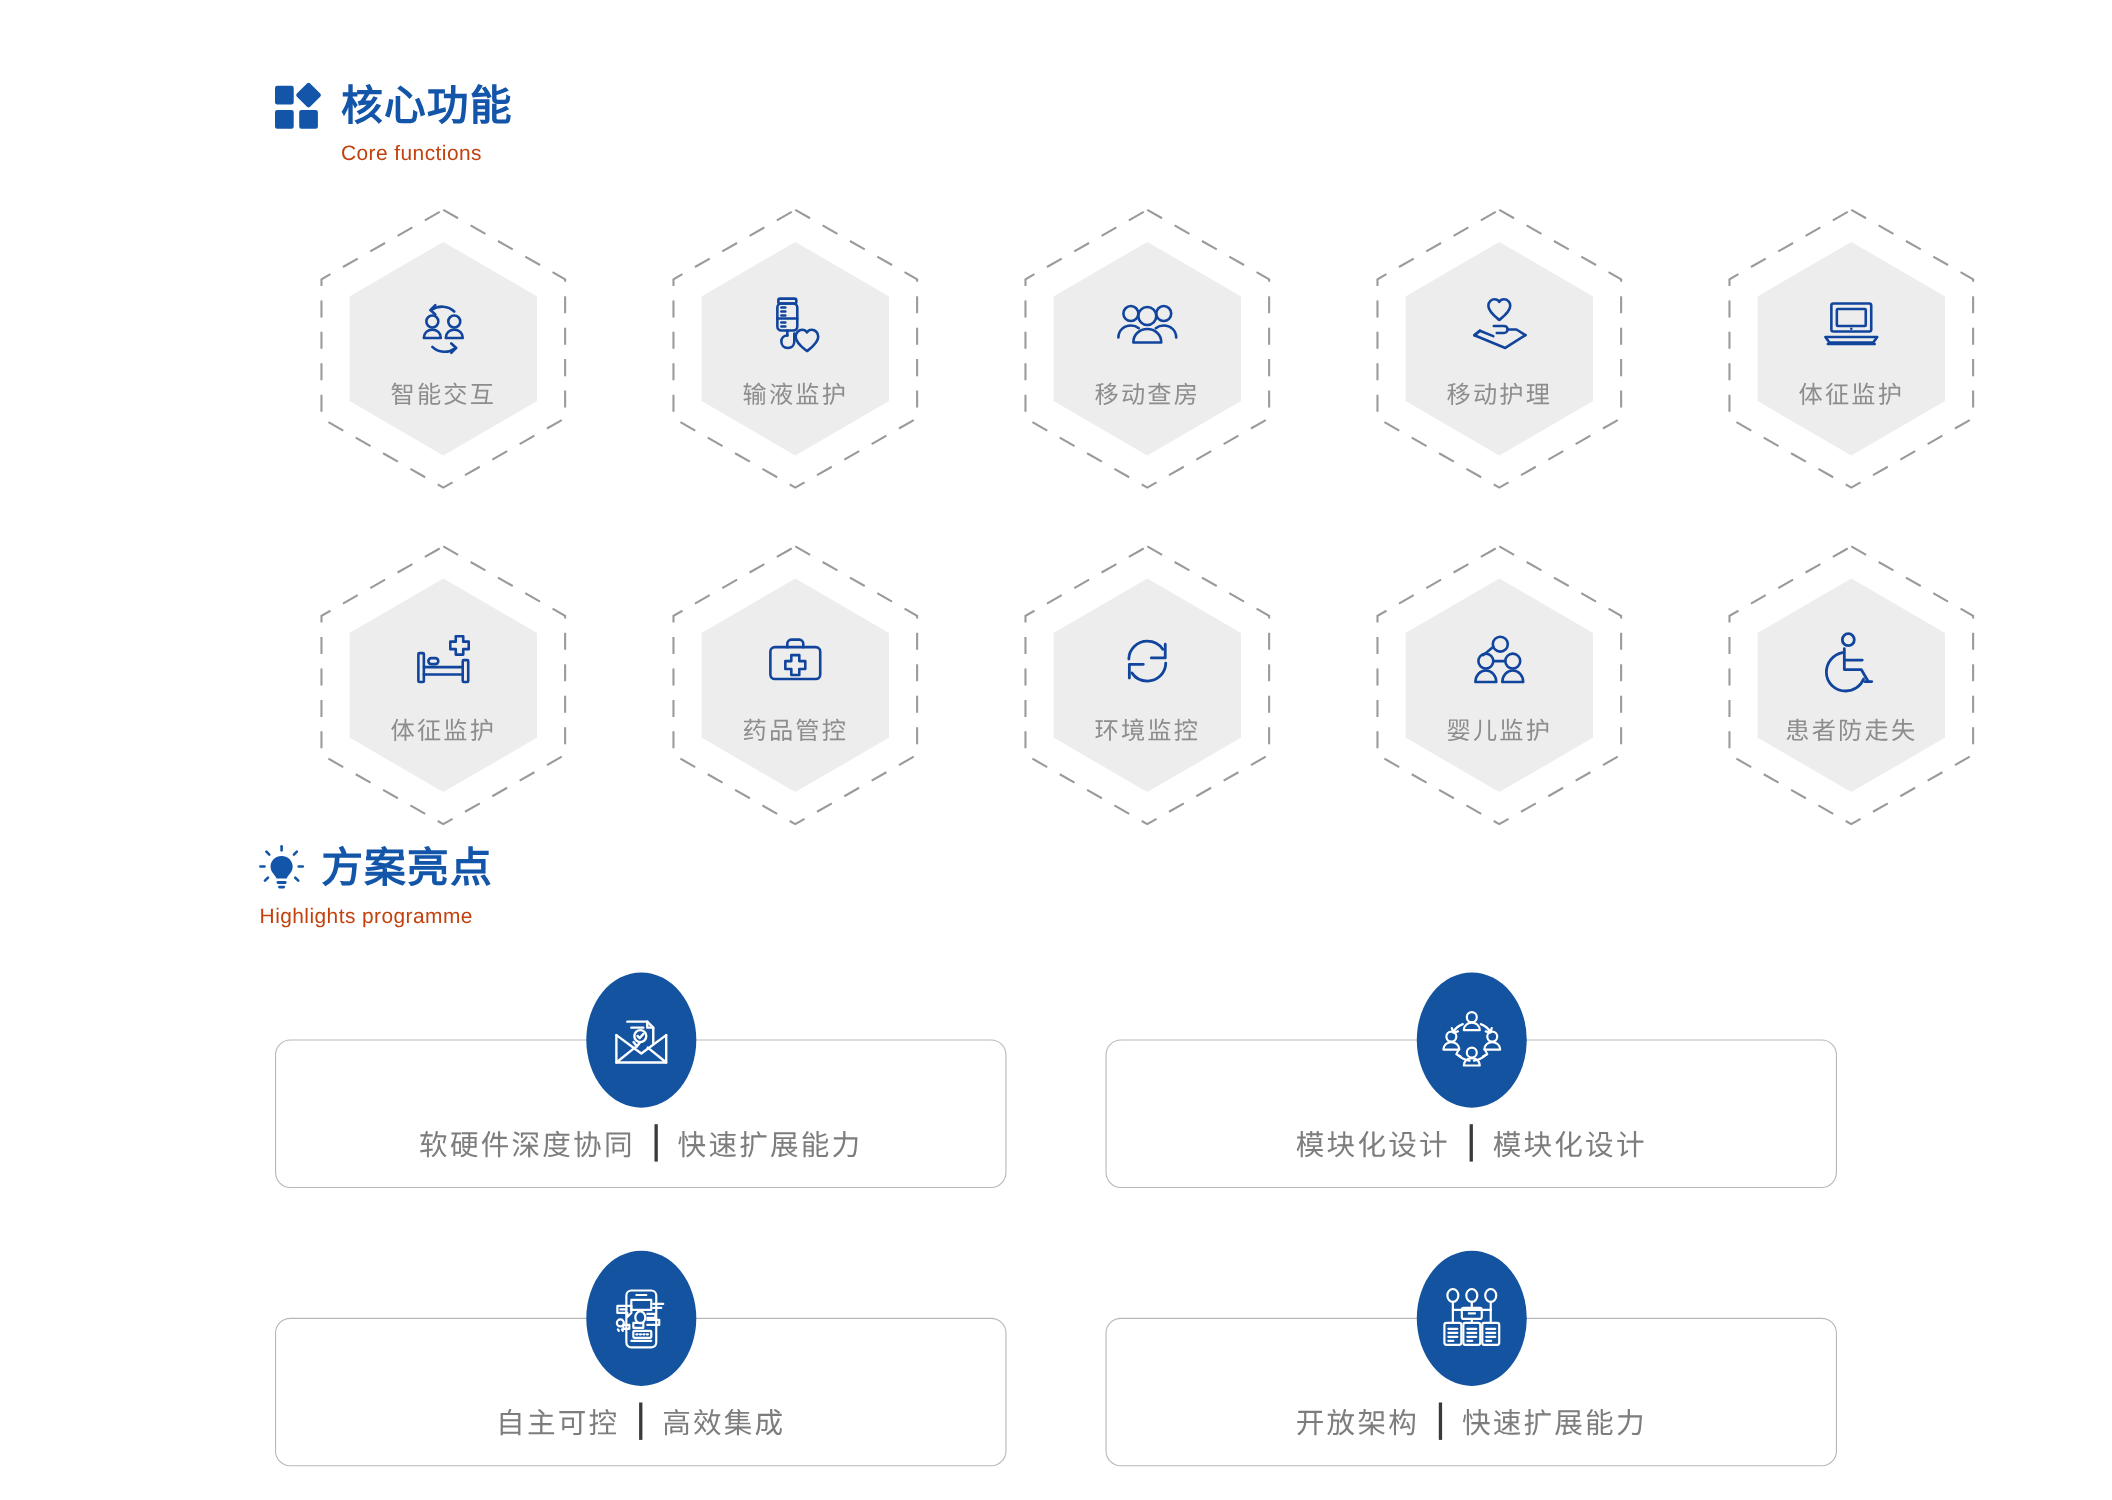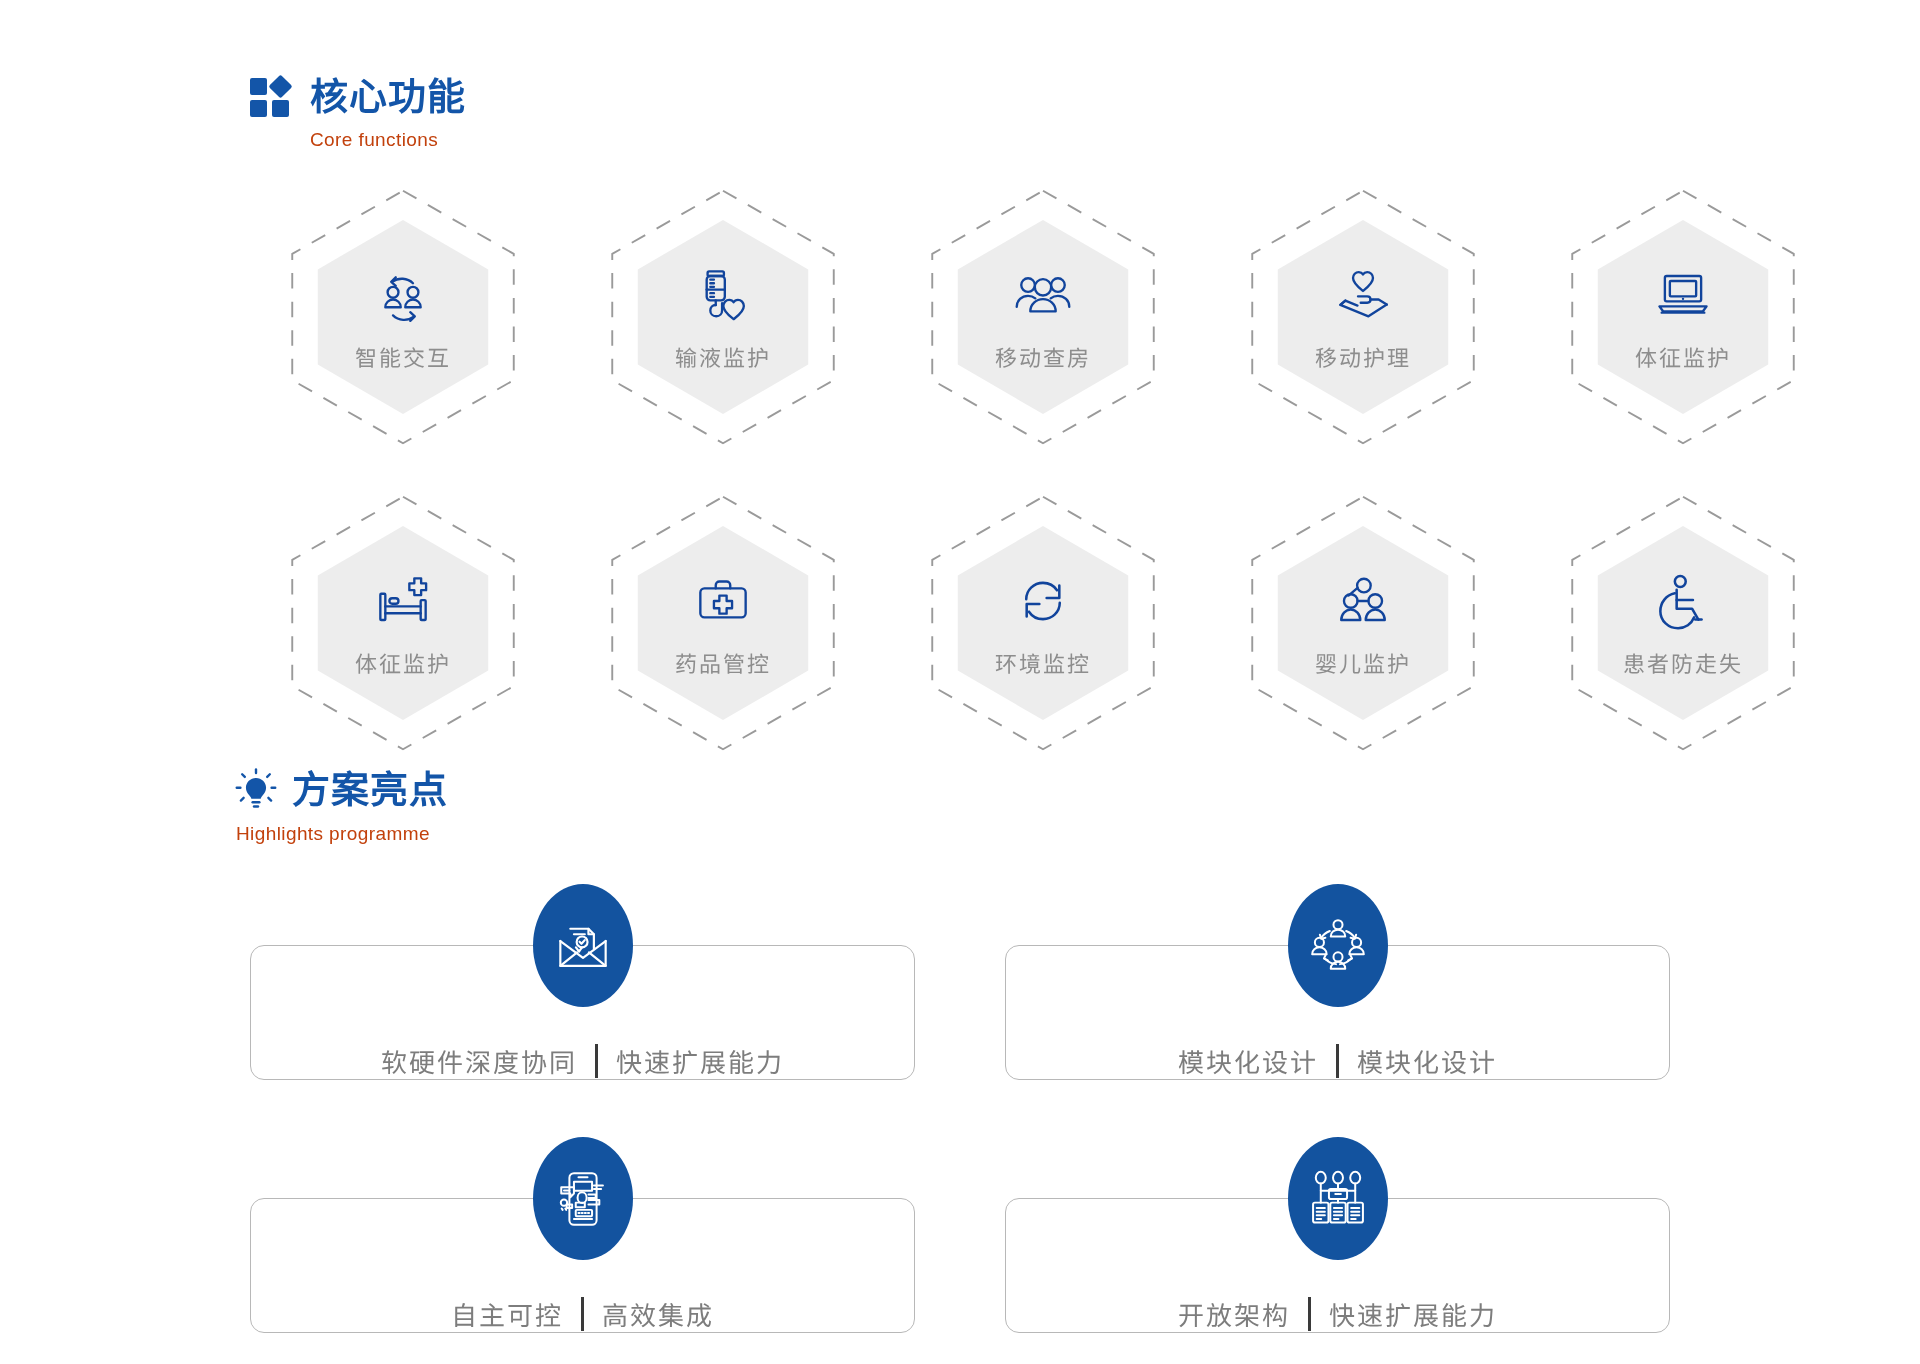--- a/index.html
+++ b/index.html
@@ -66,20 +66,21 @@
 
   
   .highlights { position: absolute; left: 250px; top: 945px; width: 1420px; }
   .hl-row { display: flex; gap: 90px; }
   .hl-row + .hl-row { margin-top: 118px; }
   .hl-card {
     position: relative; width: 665px; height: 135px;
     border: 1px solid #b8b8b8; border-radius: 14px;
     background: #fff;
     display: flex; align-items: flex-end; justify-content: center;
+    padding-bottom: 22px;
     flex: 0 0 auto;
   }
   .hl-badge {
     position: absolute; left: 50%; top: -62px;
     transform: translateX(-50%);
     width: 100px; height: 123px;
     border-radius: 50%;
     background: #13539f;
     display: flex; align-items: center; justify-content: center;
     z-index: 3;

